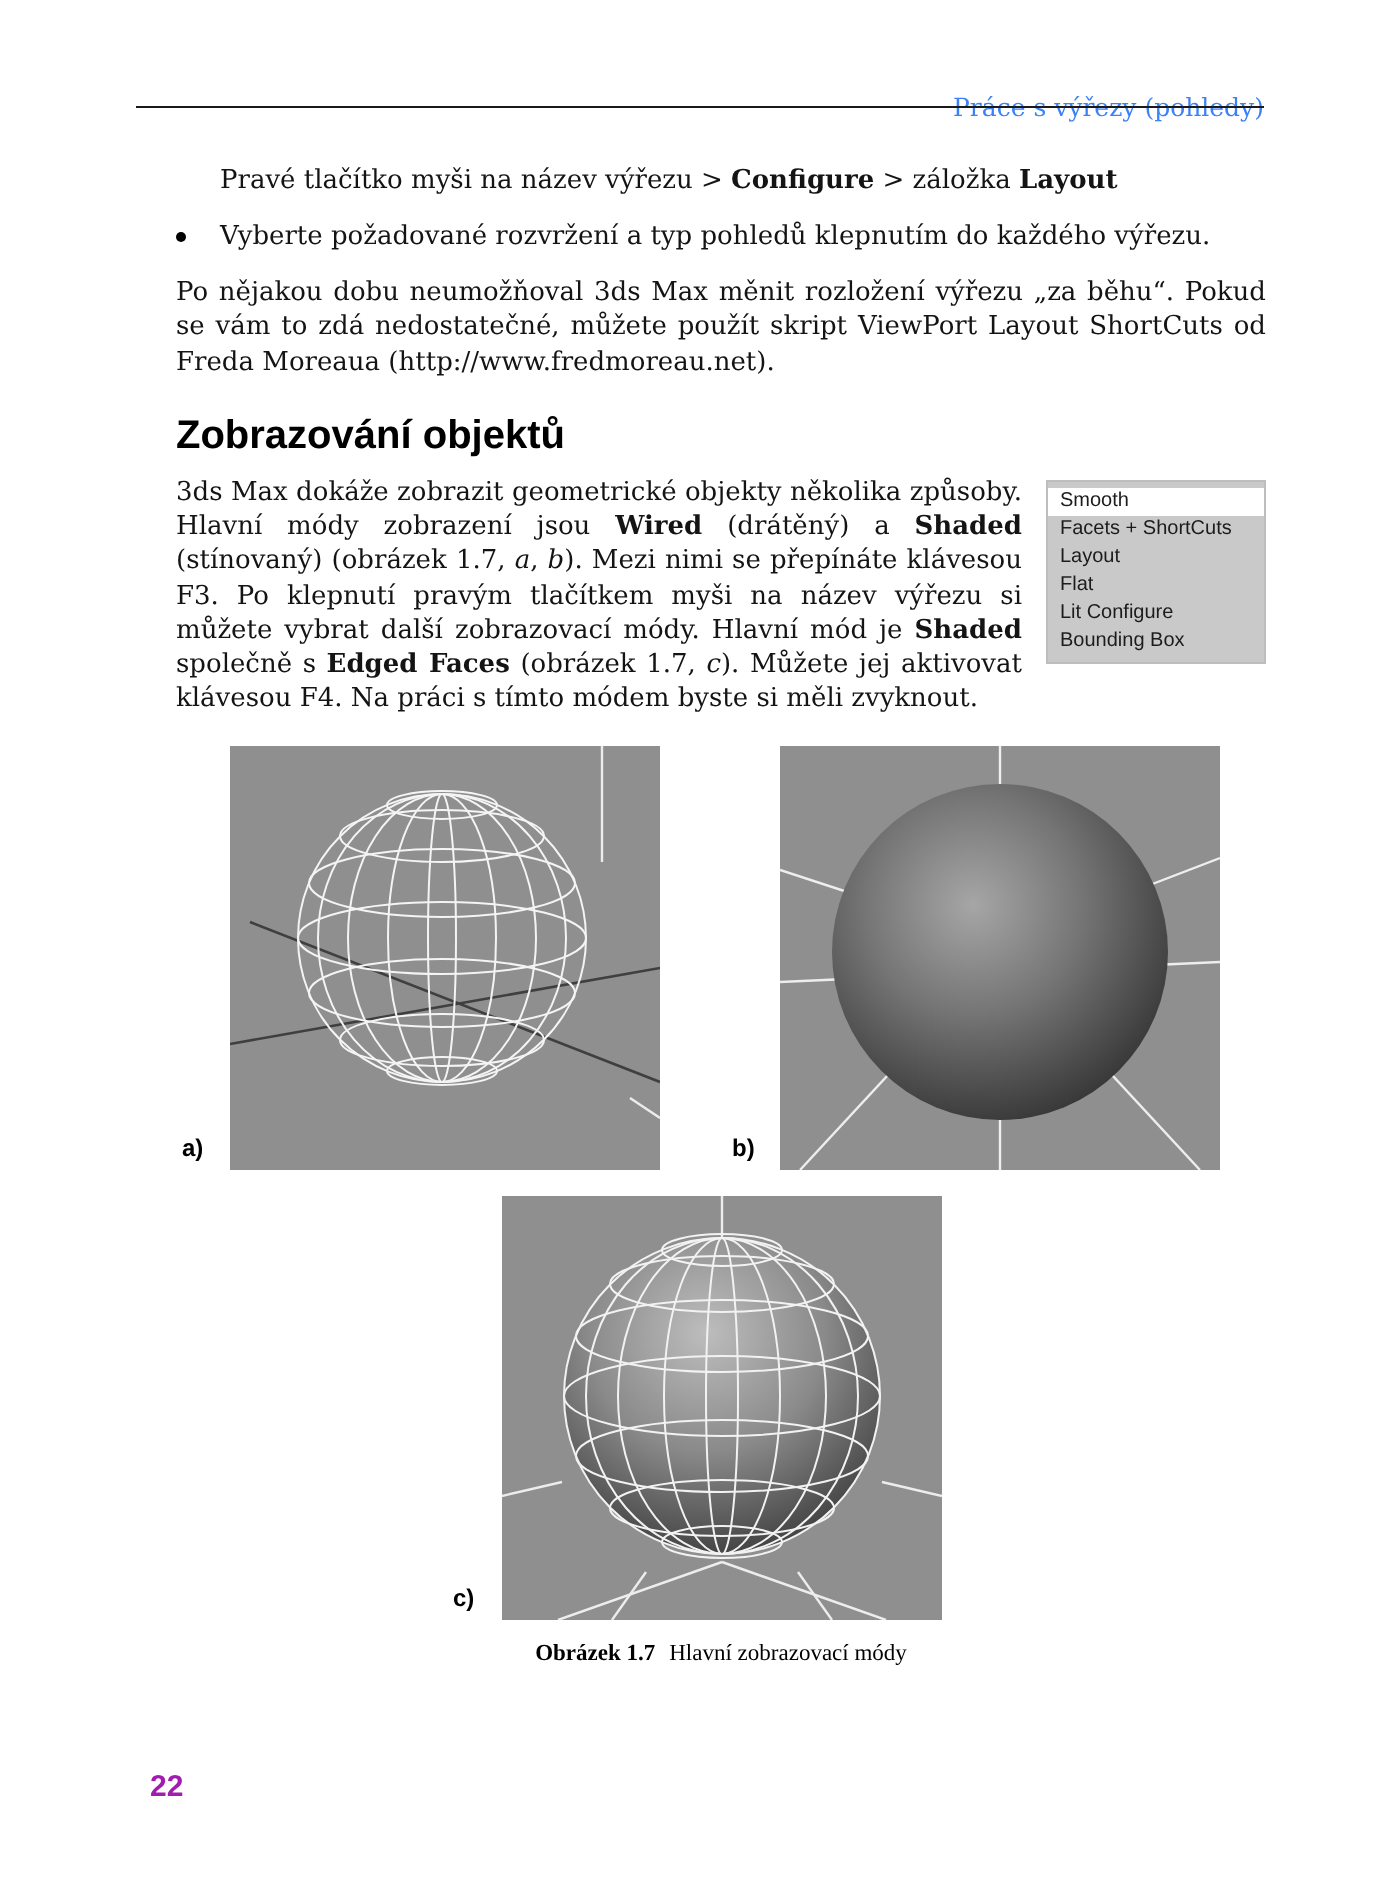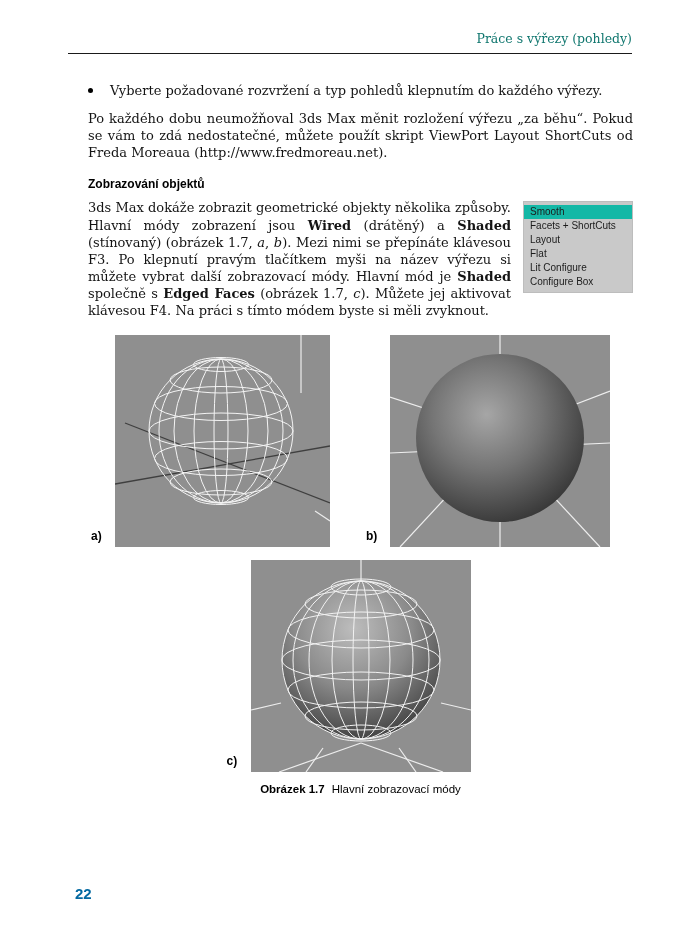--- a/index.html
+++ b/index.html
@@ -2,96 +2,97 @@
 <html><head>
 <meta charset="utf-8">
 <style>
   *{box-sizing:border-box;margin:0;padding:0}
   html,body{background:#ffffff}
   .page{
     position:relative;width:700px;height:945px;margin:0 auto;background:#fff;
     color:#141414;font-family:"DejaVu Serif","Liberation Serif",serif;
     font-size:13px;line-height:1.32;overflow:hidden;
   }
-  .running-head{position:absolute;top:31px;right:68px;font-size:12.5px;color:#0f766e}
+  .running-head{position:absolute;top:46px;right:68px;font-size:12.5px;color:#3b82f6}
   .rule{position:absolute;top:53px;left:68px;right:68px;border-top:1.3px solid #1a1a1a}
   .content{position:absolute;top:82px;left:88px;width:545px}
 
   .bullet-row{display:flex;margin-bottom:11px}
   .bullet-dot{flex:none;width:5px;height:5px;border-radius:50%;background:#000;margin:6px 17px 0 0}
   .bullet-text{flex:1}
   .subline{margin:0 0 11px 22px}
 
   .para{text-align:justify;margin-top:2px}
   .section-heading{
     font-family:"Liberation Sans","DejaVu Sans",sans-serif;
-    font-size:12px;font-weight:bold;color:#000;margin:15px 0 7px;
+    font-size:20px;font-weight:bold;color:#000;margin:15px 0 7px;
   }
 
   .shade-menu{
     float:right;width:110px;background:#c9c9c9;border:1px solid #bdbdbd;
     margin:2px 0 8px 12px;padding:3px 0;
     font-family:"Liberation Sans","DejaVu Sans",sans-serif;
     font-size:10px;line-height:14px;color:#1c1c1c;text-align:left;
   }
   .shade-menu-item{padding:0 6px;white-space:nowrap}
-  .shade-menu-item.sel{background:#14b8a6}
+  .shade-menu-item.sel{background:#ffffff}
 
   .fig-row{display:flex;margin-top:15px}
   .vp{position:relative;flex:none}
   .vp svg{display:block}
   .fig-a{margin-left:27px}
   .fig-b{margin-left:60px}
   .fig-c{position:relative;width:220px;margin:13px auto 0}
   .vp-label{
     position:absolute;left:-24px;bottom:2px;
     font-family:"Liberation Sans","DejaVu Sans",sans-serif;
     font-weight:bold;font-size:12px;color:#000;
   }
   .caption{
     margin-top:10px;text-align:center;
-    font-family:Liberation Sans, sans-serif;
+    font-family:Liberation Serif, serif;
     font-size:11.5px;color:#000;
   }
   .caption b{margin-right:7px}
   .page-number{
     position:absolute;left:75px;top:884px;
     font-family:"Liberation Sans","DejaVu Sans",sans-serif;
-    font-weight:bold;font-size:15px;color:#0369a1;
+    font-weight:bold;font-size:15px;color:#a21caf;
   }
 </style>
 </head>
 <body>
 
 <div class="page">
 
   <div class="running-head">Práce s výřezy (pohledy)</div>
   <div class="rule"></div>
 
   <div class="content">
 
 
+    <div class="subline"><span>Pravé tlačítko myši na název výřezu &gt; </span><b>Configure</b><span> &gt; záložka </span><b>Layout</b></div>
 
     <div class="bullet-row">
       <span class="bullet-dot"></span>
-      <span class="bullet-text">Vyberte požadované rozvržení a typ pohledů klepnutím do každého výřezy.</span>
+      <span class="bullet-text">Vyberte požadované rozvržení a typ pohledů klepnutím do každého výřezu.</span>
     </div>
 
-    <p class="para">Po každého dobu neumožňoval 3ds Max měnit rozložení výřezu „za běhu“. Pokud se vám to zdá nedostatečné, můžete použít skript ViewPort Layout ShortCuts od Freda Moreaua (http://www.fredmoreau.net).</p>
+    <p class="para">Po nějakou dobu neumožňoval 3ds Max měnit rozložení výřezu „za běhu“. Pokud se vám to zdá nedostatečné, můžete použít skript ViewPort Layout ShortCuts od Freda Moreaua (http://www.fredmoreau.net).</p>
 
     <h2 class="section-heading">Zobrazování objektů</h2>
 
     <div class="para2-wrap">
       <aside class="shade-menu">
         <div class="shade-menu-item sel">Smooth</div>
         <div class="shade-menu-item">Facets + ShortCuts</div>
         <div class="shade-menu-item">Layout</div>
         <div class="shade-menu-item">Flat</div>
         <div class="shade-menu-item">Lit Configure</div>
-        <div class="shade-menu-item">Configure Box</div>
+        <div class="shade-menu-item">Bounding Box</div>
       </aside>
       <p class="para"><span>3ds Max dokáže zobrazit geometrické objekty několika způsoby. Hlavní módy zobrazení jsou </span><b>Wired</b><span> (drátěný) a </span><b>Shaded</b><span> (stínovaný) (obrázek 1.7, </span><i>a</i><span>, </span><i>b</i><span>). Mezi nimi se přepínáte klávesou F3. Po klepnutí pravým tlačítkem myši na název výřezu si můžete vybrat další zobrazovací módy. Hlavní mód je </span><b>Shaded</b><span> společně s </span><b>Edged Faces</b><span> (obrázek 1.7, </span><i>c</i><span>). Můžete jej aktivovat klávesou F4. Na práci s tímto módem byste si měli zvyknout.</span></p>
     </div>
 
     <div class="fig-row">
 
       <figure class="vp fig-a">
         <span class="vp-label">a)</span>
         <svg width="215" height="212" viewBox="0 0 215 212">
           <rect width="215" height="212" fill="#8f8f8f"></rect>

